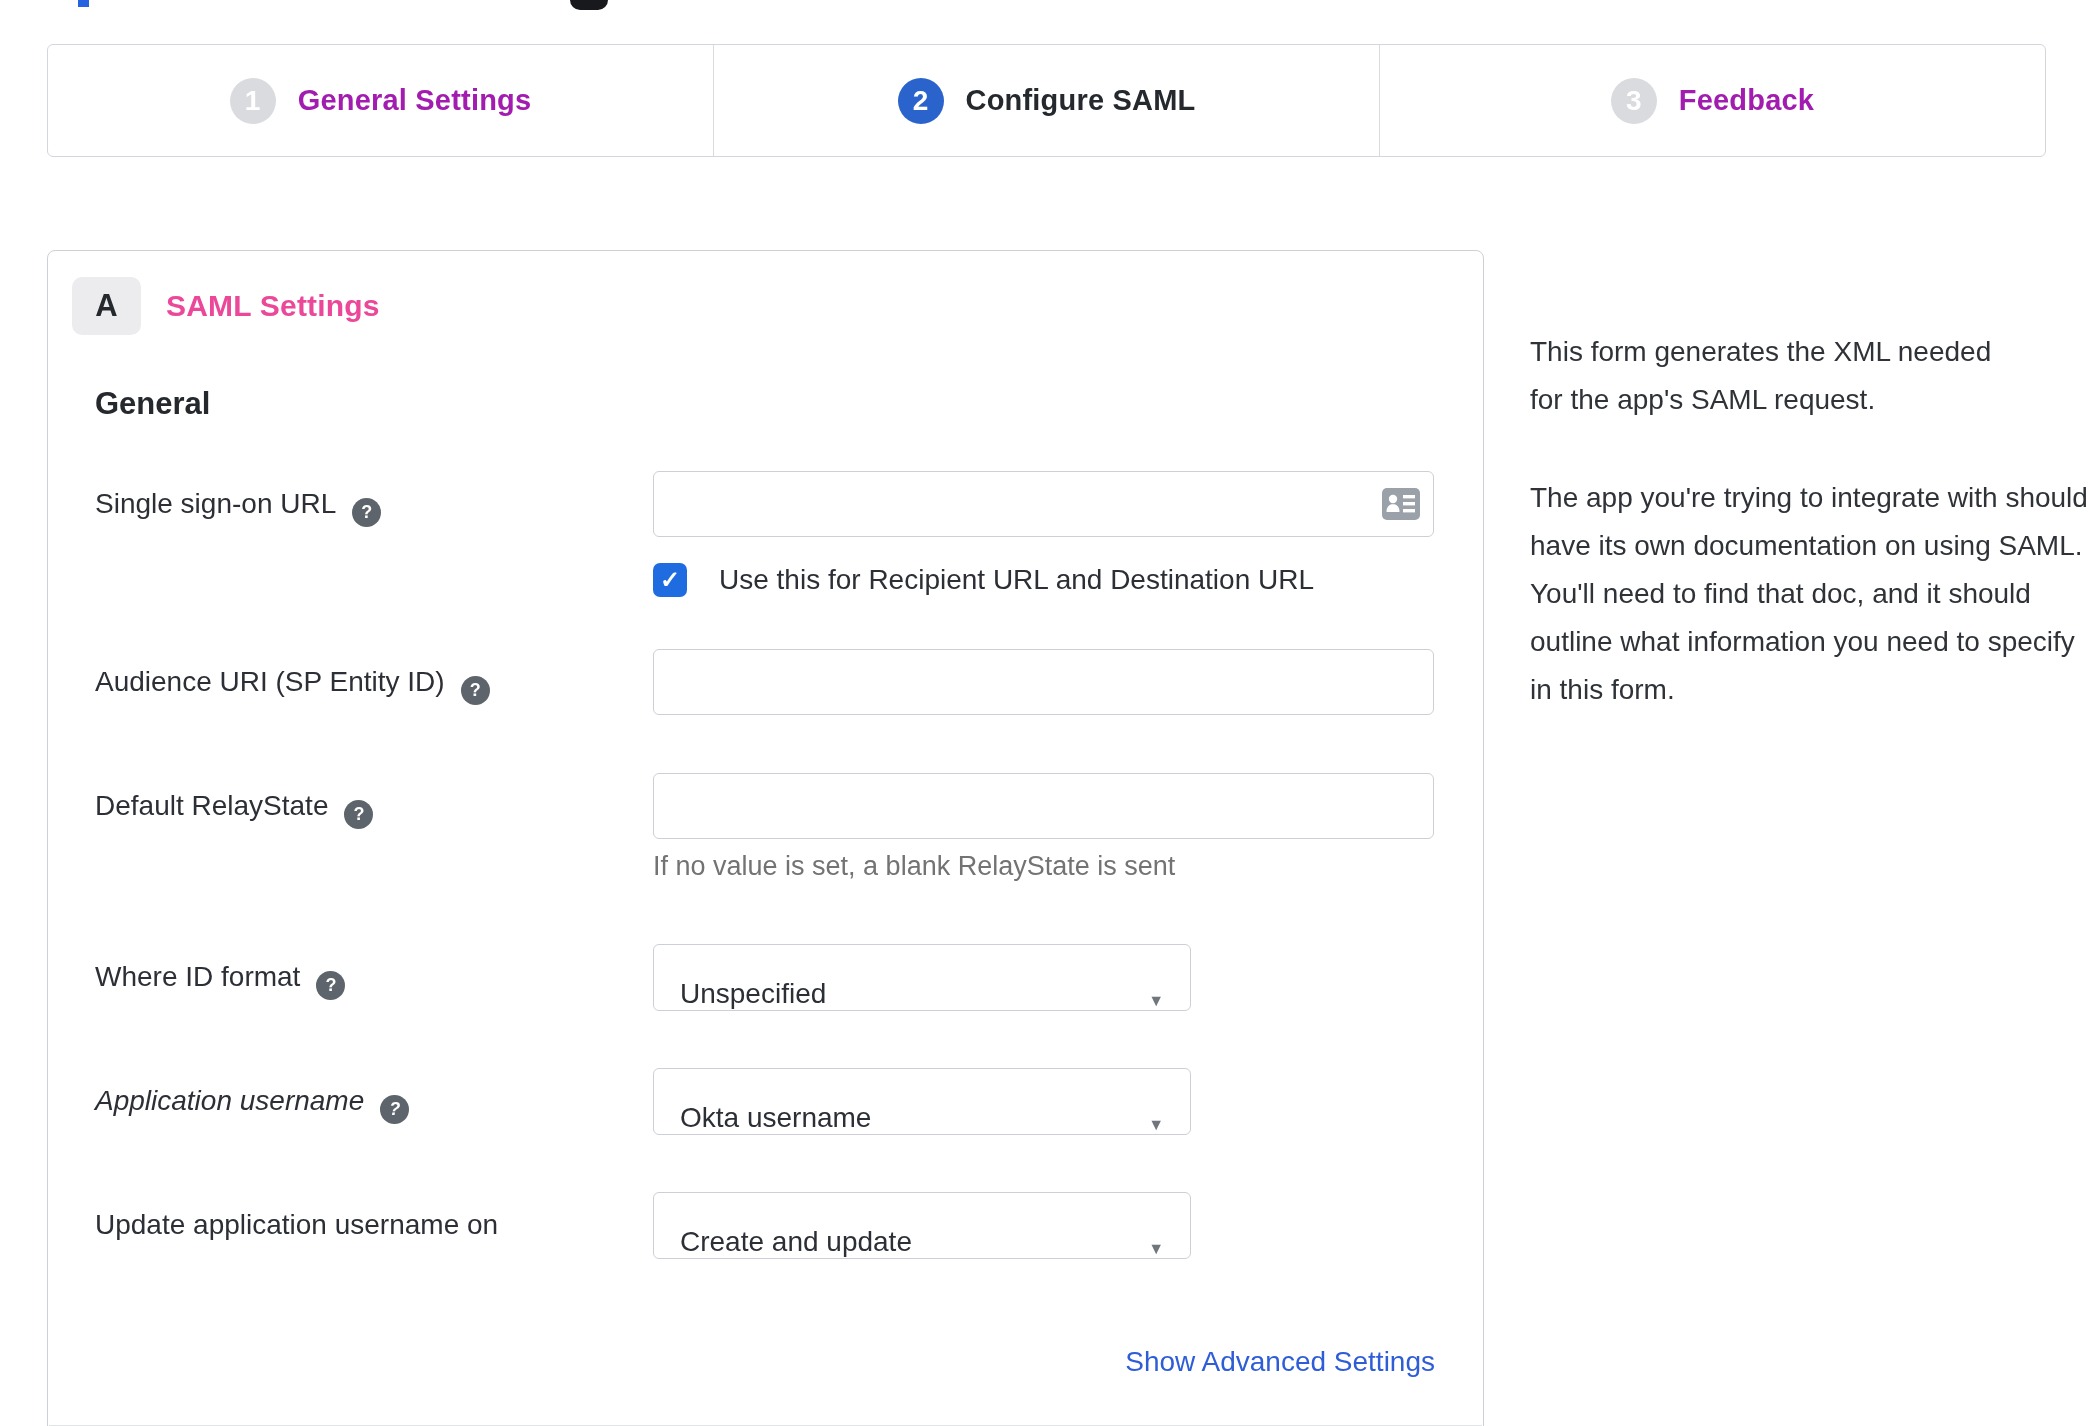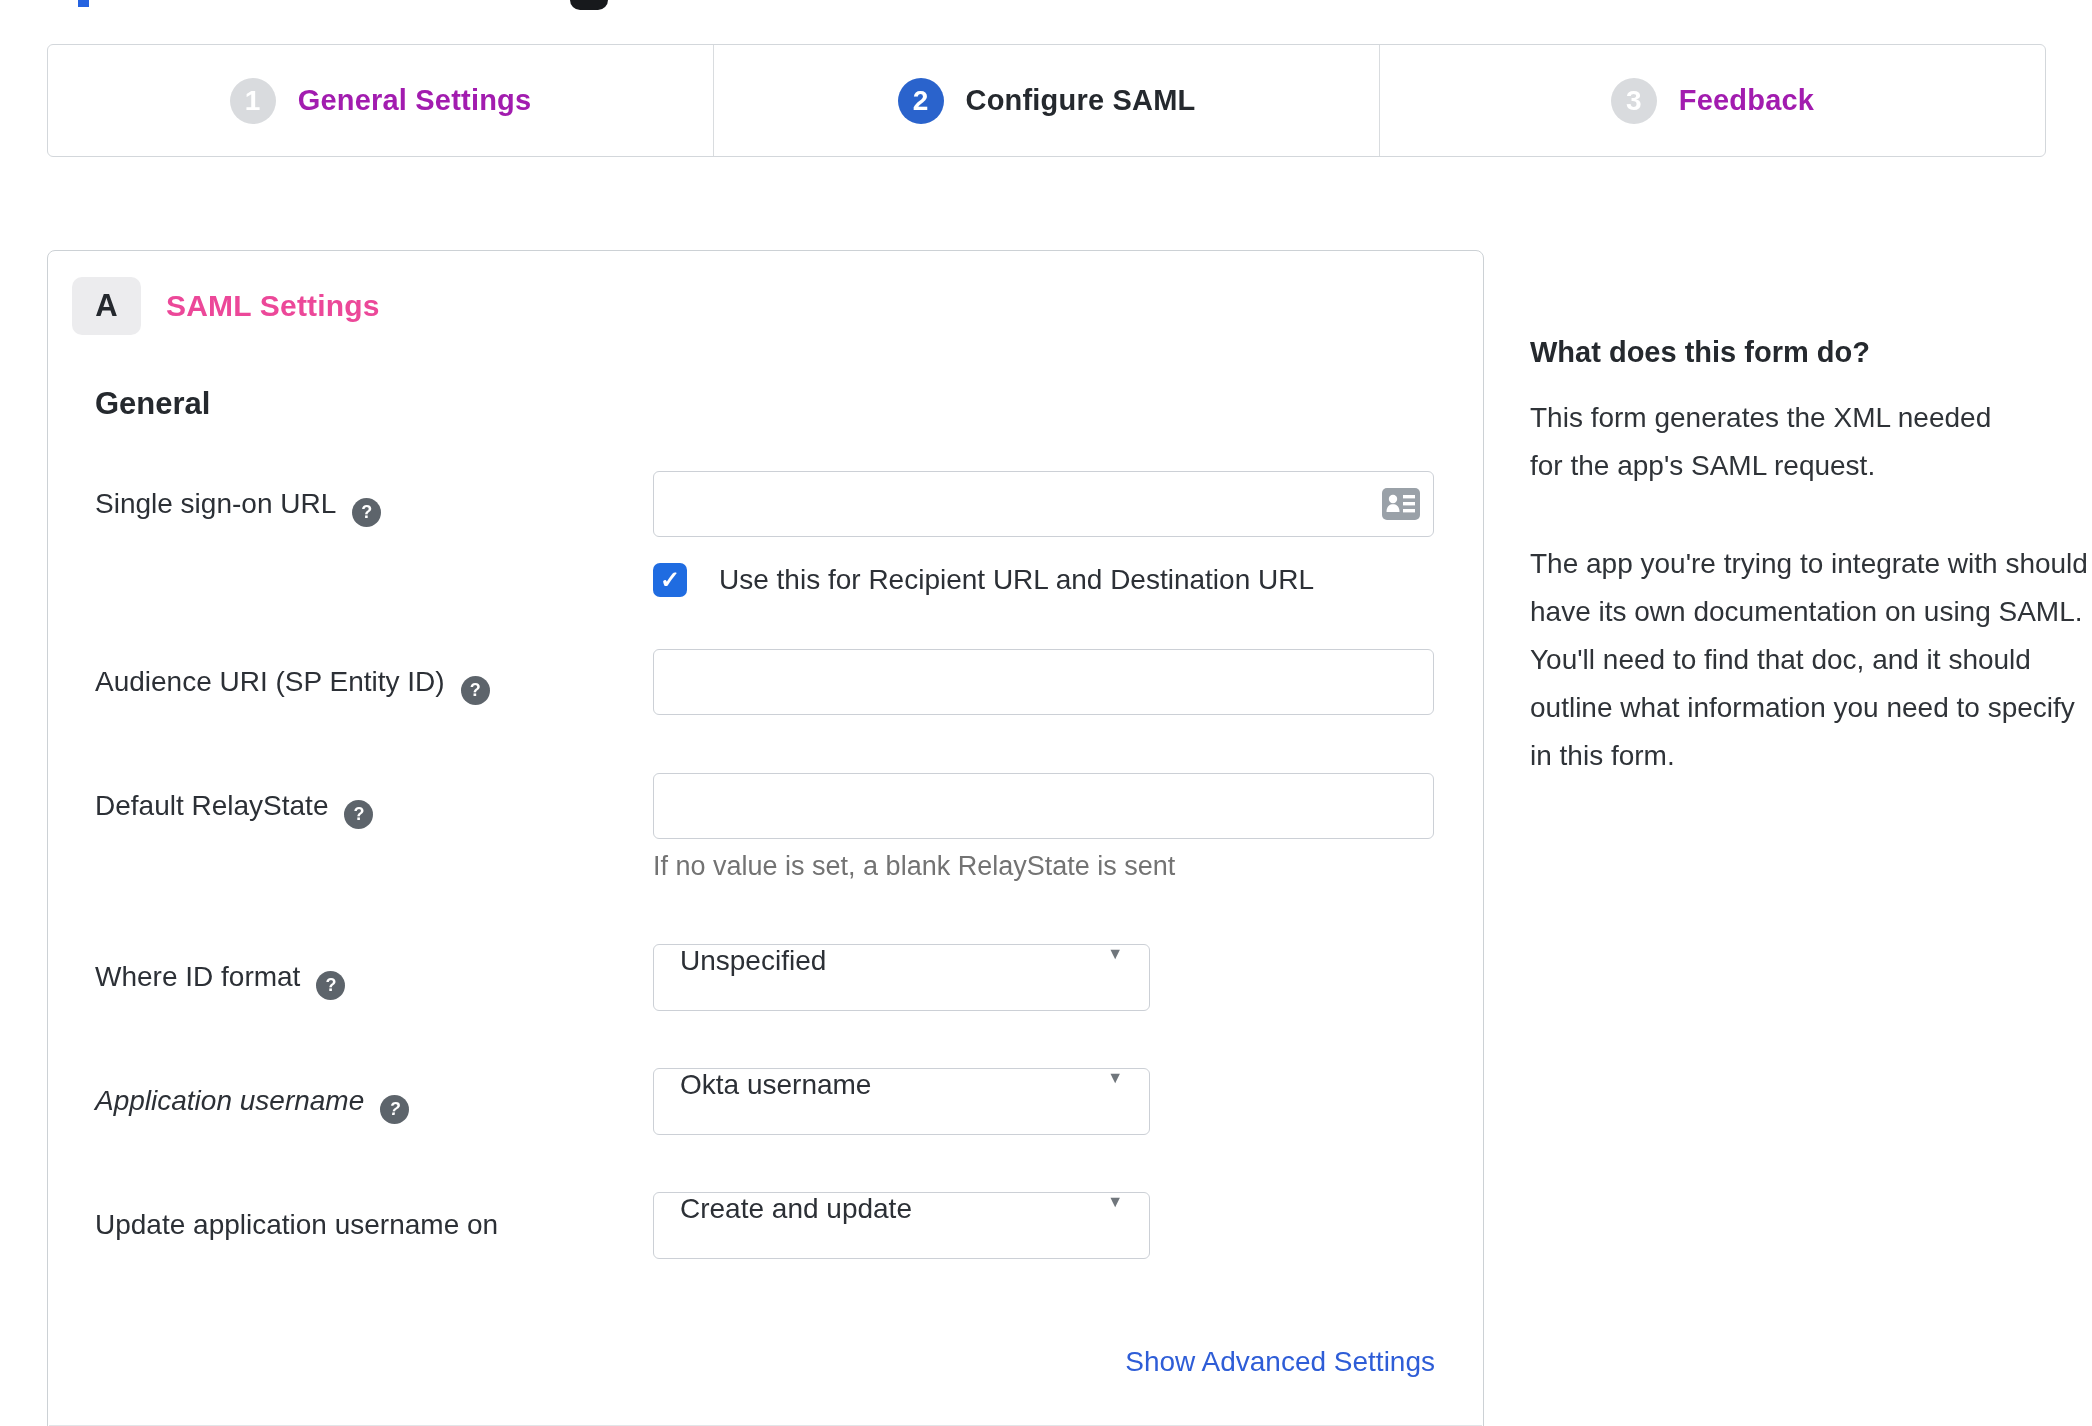--- a/index.html
+++ b/index.html
@@ -82,23 +82,23 @@
     width:34px; height:34px; background:#1f6ce1; border-radius:7px;
     color:#fff; font-size:24px; font-weight:bold;
     display:flex; align-items:center; justify-content:center;
     cursor:pointer; flex:0 0 auto;
   }
   .checkbox-label { margin-left:32px; font-size:28px; color:#2c3036; white-space:nowrap; }
 
   .hint { position:absolute; left:605px; font-size:27px; color:#737373; }
 
   .select {
-    position:absolute; left:605px; width:497px; height:67px;
+    position:absolute; left:605px; width:538px; height:67px;
     border:1px solid #ccd0d6; border-radius:6px; background:#fff;
-    display:flex; align-items:flex-start; justify-content:space-between;
+    display:flex; align-items:flex-end; justify-content:space-between;
     padding:0 26px; cursor:pointer;
   }
   .select-value { font-size:28px; color:#2c3036; }
   .select-caret { font-size:16px; color:#70767c; }
 
   .advanced-link {
     position:absolute; right:48px; top:1095px;
     font-size:28px; color:#2e5dd7; text-decoration:none; cursor:pointer; white-space:nowrap;
   }
 
@@ -205,16 +205,15 @@
     <span class="select-value">Create and update</span>
     <span class="select-caret">▼</span>
   </div>
 
   <a class="advanced-link">Show Advanced Settings</a>
 
   <div class="panel-divider"></div>
 </div>
 
 <div class="sidebar">
-  <h3 class="q1">What does this form do?</h3>
   <p class="a1">This form generates the XML needed for the app's SAML request.</p>
   <p class="a2">The app you're trying to integrate with should have its own documentation on using SAML. You'll need to find that doc, and it should outline what information you need to specify in this form.</p>
 </div>
 
 </body></html>

